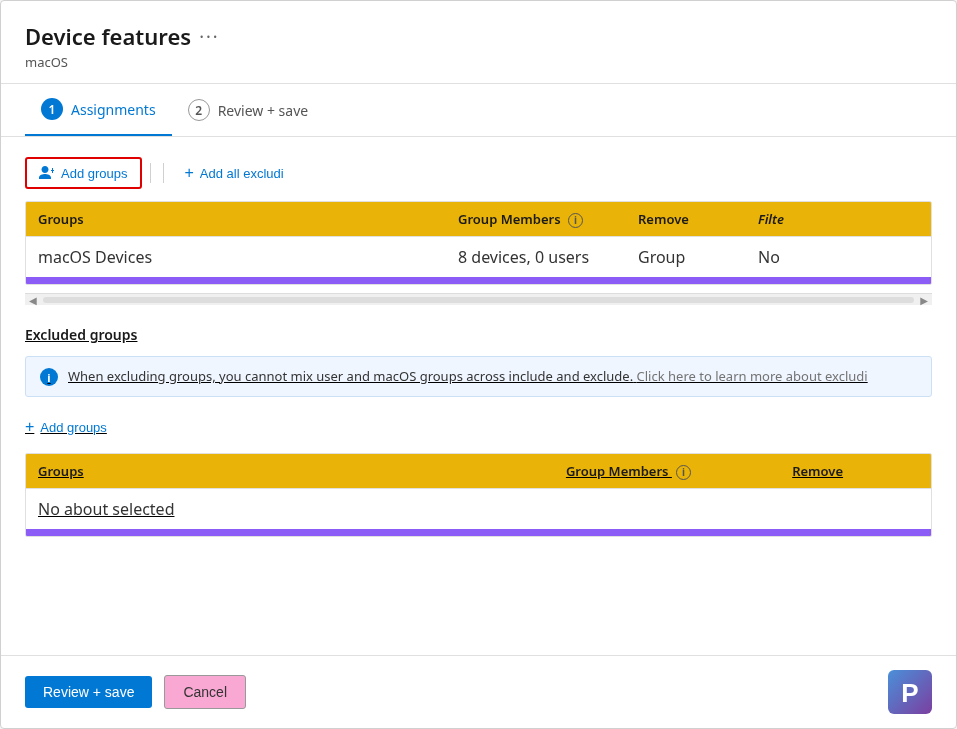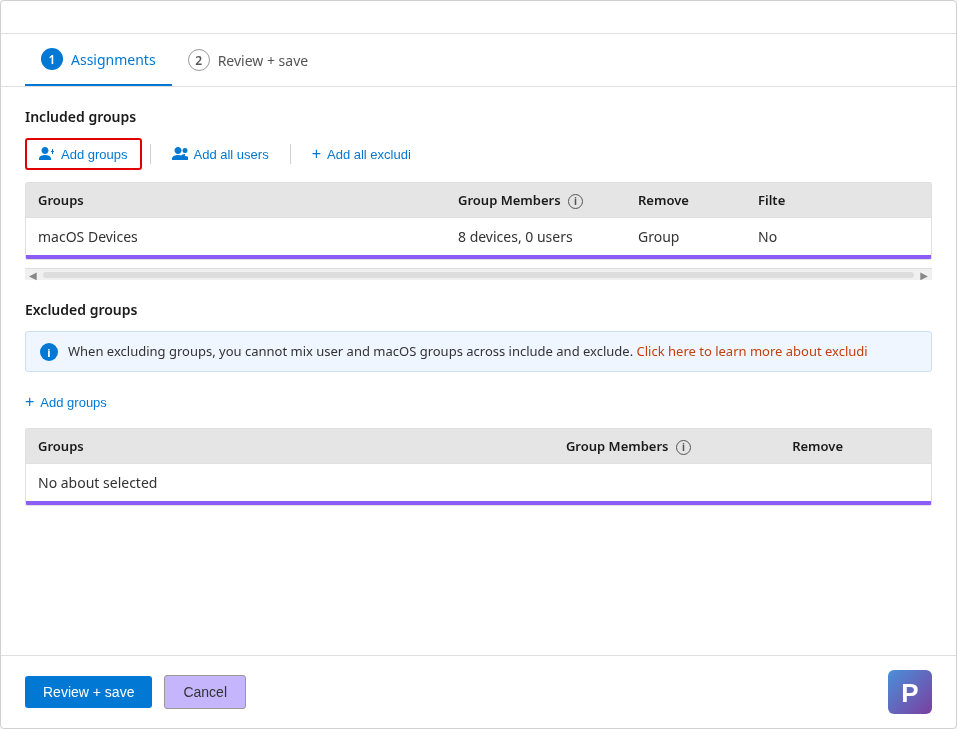--- a/index.html
+++ b/index.html
@@ -133,40 +133,40 @@
       border: 1px solid #e0e0e0;
       border-radius: 2px;
       overflow-x: auto;
       margin-bottom: 8px;
     }
     table {
       width: 100%;
       border-collapse: collapse;
     }
     thead tr {
-      background: #e5e5e5;
+      background: #eab308;
     }
     th {
       text-align: left;
       padding: 8px 12px;
       font-size: 13px;
       font-weight: 600;
       color: #1a1a1a;
       border-bottom: 1px solid #e0e0e0;
     }
     td {
       padding: 9px 12px;
-      font-size: 14px;
+      font-size: 16px;
       color: #333;
-      border-bottom: 4px solid #8b5cf6;
+      border-bottom: 7px solid #8b5cf6;
     }
     .col-groups { width: 420px; }
     .col-members { width: 180px; }
     .col-filter { width: 120px; }
-    .col-filter2 { min-width: 80px; }
+    .col-filter2 { min-width: 80px; font-style: italic; }
     .col-remove { width: 120px; }
     .info-icon {
       display: inline-flex;
       align-items: center;
       justify-content: center;
       width: 15px;
       height: 15px;
       border: 1.5px solid #555;
       border-radius: 50%;
       font-size: 10px;
@@ -193,20 +193,21 @@
     }
     .scroll-track {
       flex: 1;
       height: 6px;
       background: #ddd;
       border-radius: 3px;
       margin: 0 4px;
       position: relative;
     }
     .excluded-section {
+      text-decoration: underline;
     }
     .info-banner {
       background: #f0f6ff;
       border: 1px solid #cce0f5;
       border-radius: 3px;
       padding: 10px 14px;
       display: flex;
       align-items: flex-start;
       gap: 10px;
       margin-bottom: 16px;
@@ -227,21 +228,21 @@
       font-weight: 700;
       flex-shrink: 0;
       margin-top: 1px;
     }
     .info-banner-text {
       white-space: nowrap;
       overflow: hidden;
       text-overflow: ellipsis;
     }
     .link {
-      color: #c2410c;
+      color: #737373;
       text-decoration: none;
       cursor: pointer;
     }
     .btn-add-groups-small {
       display: flex;
       align-items: center;
       gap: 6px;
       padding: 6px 0;
       background: transparent;
       border: none;
@@ -261,21 +262,21 @@
       background: #0078d4;
       color: #fff;
       border: none;
       padding: 8px 18px;
       font-size: 14px;
       border-radius: 3px;
       cursor: pointer;
       font-weight: 500;
     }
     .btn-secondary {
-      background: #c4b5fd;
+      background: #f9a8d4;
       color: #333;
       border: 1px solid #999;
       padding: 8px 18px;
       font-size: 14px;
       border-radius: 3px;
       cursor: pointer;
     }
     .footer-logo {
       margin-left: auto;
       width: 44px;
@@ -285,54 +286,52 @@
       width: 44px;
       height: 44px;
     }
   </style>
 </head>
 <body>
 
 <div class="window">
 
   <div class="header">
+    <div class="header-title-row">
+      <span class="header-title">Device features</span>
+      <span class="header-dots">···</span>
+    </div>
+    <div class="header-subtitle">macOS</div>
   </div>
 
   <div class="tabs-row">
     <div class="tab active">
       <span class="tab-number">1</span>
       <span>Assignments</span>
     </div>
     <div class="tab inactive">
       <span class="tab-number">2</span>
       <span>Review + save</span>
     </div>
   </div>
 
   <div class="content">
 
-    <div class="section-title">Included groups</div>
 
     <div class="action-row">
 
       <button class="btn-action btn-add-groups-highlighted">
         <svg class="icon-svg" viewBox="0 0 16 16" fill="#0078d4" xmlns="http://www.w3.org/2000/svg">
           <path d="M6 8C7.933 8 9.5 6.433 9.5 4.5S7.933 1 6 1 2.5 2.567 2.5 4.5 4.067 8 6 8zm0 1C3.79 9 0 10.12 0 12.5V14h12v-1.5C12 10.12 8.21 9 6 9zm9-4h-1V3h-1v2h-1v1h1v2h1V6h1V5z"></path>
         </svg>
         <span>Add groups</span>
       </button>
 
       <div class="divider-action"></div>
 
-      <button class="btn-action">
-        <svg class="icon-svg" viewBox="0 0 16 16" fill="#0078d4" xmlns="http://www.w3.org/2000/svg">
-          <path d="M6 8C7.933 8 9.5 6.433 9.5 4.5S7.933 1 6 1 2.5 2.567 2.5 4.5 4.067 8 6 8zm0 1C3.79 9 0 10.12 0 12.5V14h12v-1.5C12 10.12 8.21 9 6 9zm7-2a2.5 2.5 0 100-5 2.5 2.5 0 000 5zm0 1c-1.5 0-4 .75-4 2.5V14h8v-1.5c0-1.75-2.5-2.5-4-2.5z"></path>
-        </svg>
-        <span>Add all users</span>
-      </button>
 
       <div class="divider-action"></div>
 
       <button class="btn-action">
         <span style="font-size:16px;font-weight:300;color:#0078d4;line-height:1;">+</span>
         <span>Add all excludi</span>
       </button>
     </div>
 
     <div class="table-container">

